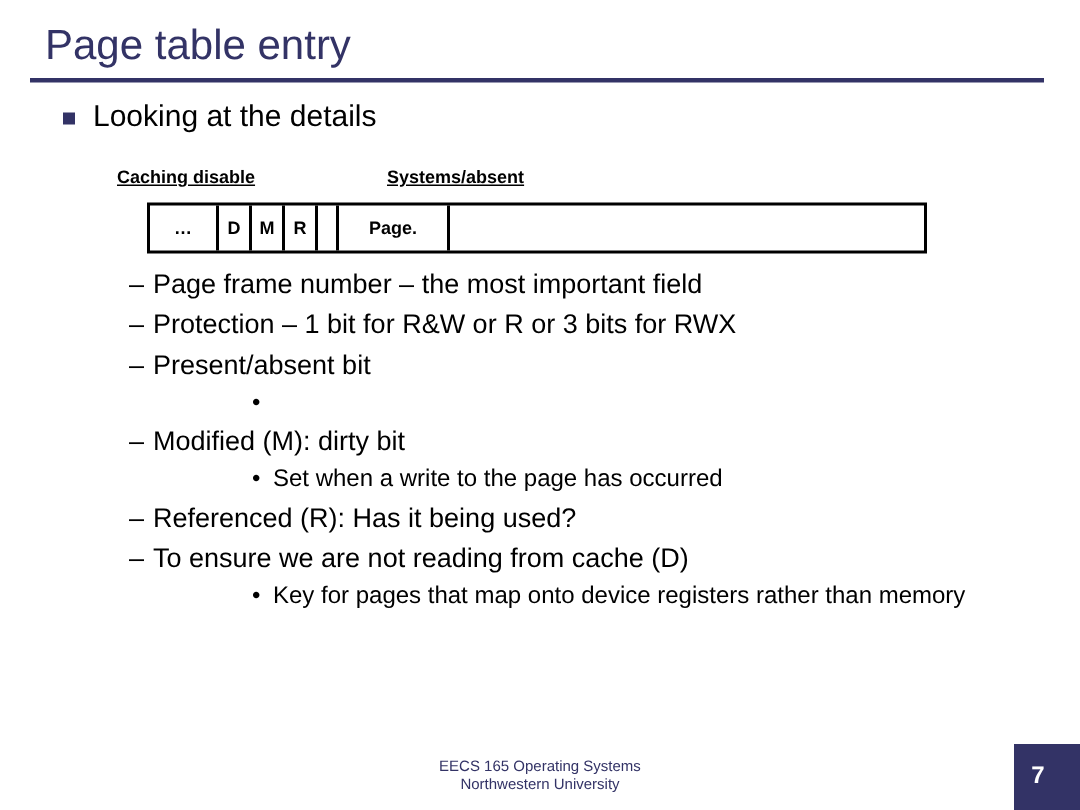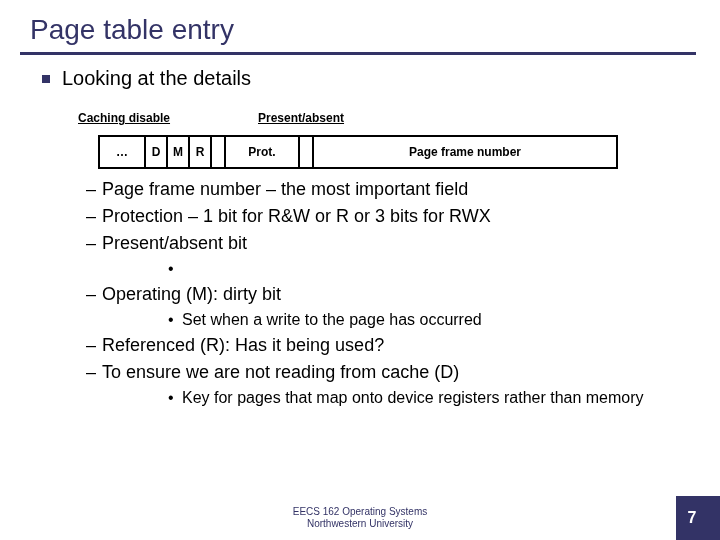--- a/index.html
+++ b/index.html
@@ -55,32 +55,31 @@
   <div class="title-underline"></div>
 
   <div class="content">
     <div class="lvl1">
       <div class="bullet"></div>
       <div class="txt">Looking at the details</div>
     </div>
 
     <div class="lbls">
       <span class="lbl-cache">Caching disable</span>
-      <span class="lbl-pa">Present/absent</span>
+      <span class="lbl-pa">Systems/absent</span>
     </div>
 
     <div class="diagram">
       <div class="cell c-dots">…</div>
       <div class="cell c-d">D</div>
       <div class="cell c-m">M</div>
       <div class="cell c-r">R</div>
       <div class="cell c-pa"></div>
-      <div class="cell c-prot">Prot.</div>
+      <div class="cell c-prot">Page.</div>
       <div class="cell c-blank"></div>
-      <div class="cell c-pfn">Page frame number</div>
     </div>
 
     <div class="sub1">
       <div class="li1">
         <span class="dash">–</span>
         <span class="txt">Page frame number – the most important field</span>
       </div>
       <div class="li1">
         <span class="dash">–</span>
         <span class="txt">Protection – 1 bit for R&amp;W or R or 3 bits for RWX</span>
@@ -89,21 +88,21 @@
         <span class="dash">–</span>
         <span class="txt">Present/absent bit</span>
       </div>
       <div class="sub2">
         <div class="li2">
           <span class="dot">•</span>
         </div>
       </div>
       <div class="li1">
         <span class="dash">–</span>
-        <span class="txt">Operating (M): dirty bit</span>
+        <span class="txt">Modified (M): dirty bit</span>
       </div>
       <div class="sub2">
         <div class="li2">
           <span class="dot">•</span>
           <span>Set when a write to the page has occurred</span>
         </div>
       </div>
       <div class="li1">
         <span class="dash">–</span>
         <span class="txt">Referenced (R): Has it being used?</span>
@@ -115,18 +114,18 @@
       <div class="sub2">
         <div class="li2">
           <span class="dot">•</span>
           <span>Key for pages that map onto device registers rather than memory</span>
         </div>
       </div>
     </div>
   </div>
 
   <div class="footer">
-    <div>EECS 162 Operating Systems</div>
+    <div>EECS 165 Operating Systems</div>
     <div>Northwestern University</div>
   </div>
   <div class="cornerblock"></div>
   <div class="pagenum">7</div>
 </div>
 
 </body></html>

